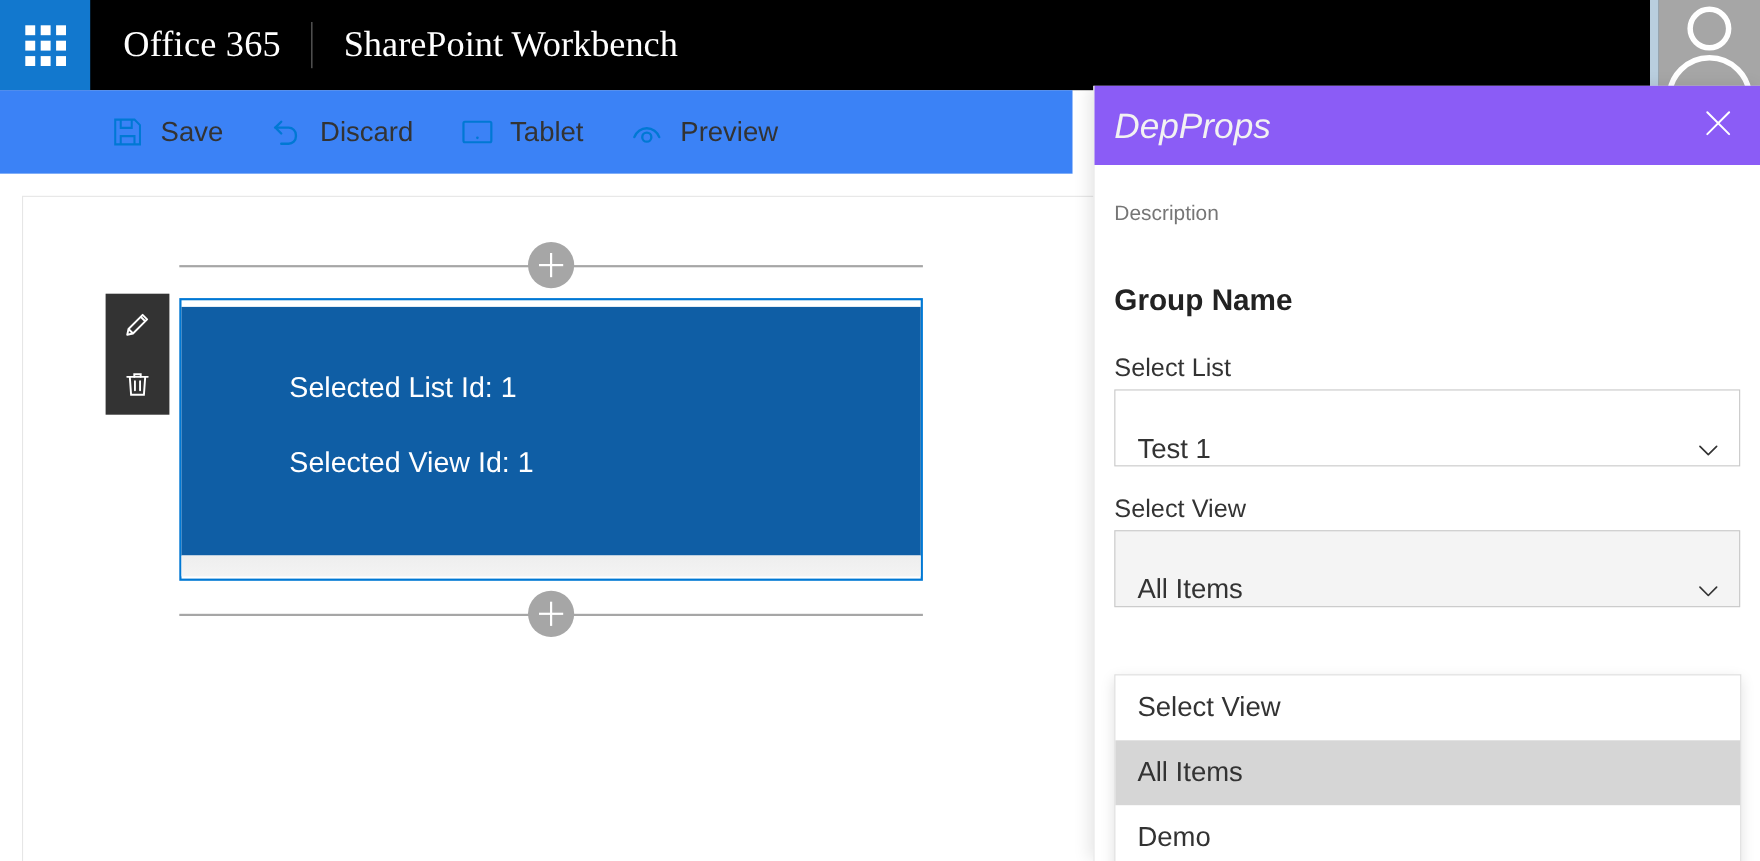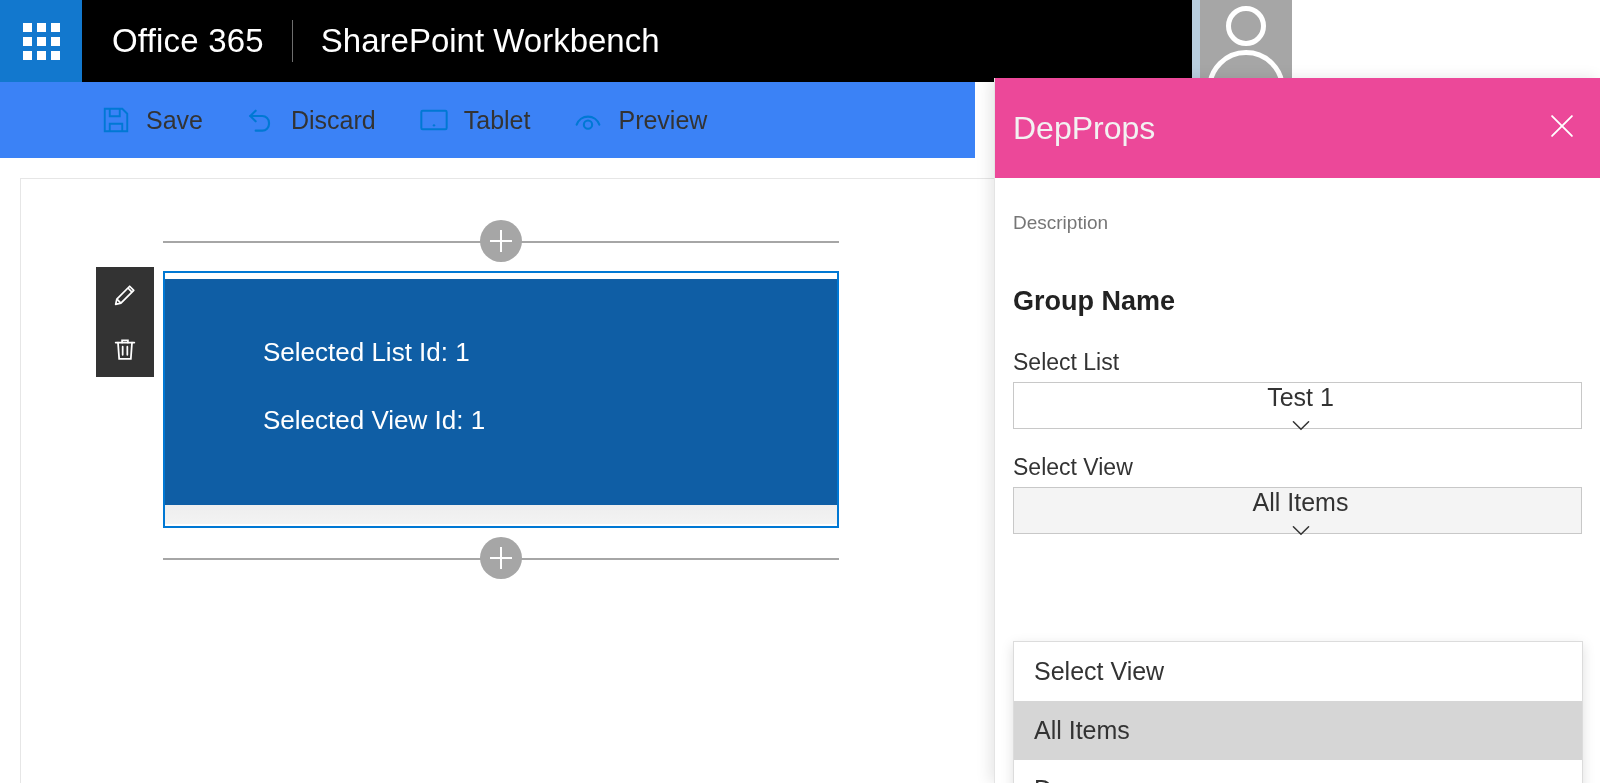--- a/index.html
+++ b/index.html
@@ -7,23 +7,23 @@
     width: 1600px; height: 783px;
     font-family: "Liberation Sans", sans-serif;
     background: #ffffff;
     overflow: hidden;
   }
   .app { position: relative; width: 1600px; height: 783px; }
 
   
   .suitebar {
     position: absolute; top: 0; left: 0;
-    width: 1292px; height: 82px;
+    width: 1600px; height: 82px;
     background: #000000;
-    display: flex; align-items: stretch;
+    display: flex; align-items: stretch; font-family: Liberation Serif, serif;
   }
   .waffle {
     width: 82px; height: 82px;
     background: #1278ce;
     display: flex; align-items: center; justify-content: center;
     cursor: pointer;
   }
   .waffle-grid {
     display: grid;
     grid-template-columns: repeat(3, 9px);
@@ -182,24 +182,25 @@
 
   
   .panel {
     position: absolute; top: 78px; left: 994px;
     width: 606px; height: 705px;
     background: #ffffff;
     border-left: 1px solid #e4e4e4;
     box-shadow: -4px 0 14px rgba(0,0,0,0.10);
   }
   .panel-head {
-    height: 100px;
-    background: #ec4899;
+    height: 72px;
+    background: #8b5cf6;
     display: flex; align-items: center;
     padding: 0 0 0 18px;
+    font-style: italic;
   }
   .panel-title {
     color: #f2f2f2; font-size: 32px; font-weight: 300;
     flex: 1 1 auto;
   }
   .panel-close {
     width: 76px; height: 86px;
     display: flex; align-items: center; justify-content: center;
     color: #ffffff; cursor: pointer;
   }
@@ -211,27 +212,26 @@
   .panel-group {
     font-size: 27px; color: #222222; font-weight: bold;
     margin-bottom: 32px;
   }
   .field { margin-bottom: 25px; position: relative; }
   .field-label {
     font-size: 23px; color: #333333; font-weight: 400;
     margin-bottom: 6px;
   }
   .combo {
-    height: 47px;
+    height: 70px;
     border: 1px solid #c8c8c8;
     background: #ffffff;
-    display: flex; align-items: center;
+    display: flex; align-items: flex-end;
     padding: 0 14px 0 20px;
     cursor: pointer;
-    flex-direction: column;
   }
   .combo.open { background: #f4f4f4; }
   .combo-value {
     flex: 1 1 auto;
     font-size: 25px; color: #333333; font-weight: 400;
   }
   .combo-caret { width: 28px; height: 28px; color: #333333; display: flex; align-items: center; justify-content: center; }
 
   .dropdown {
     position: absolute;

